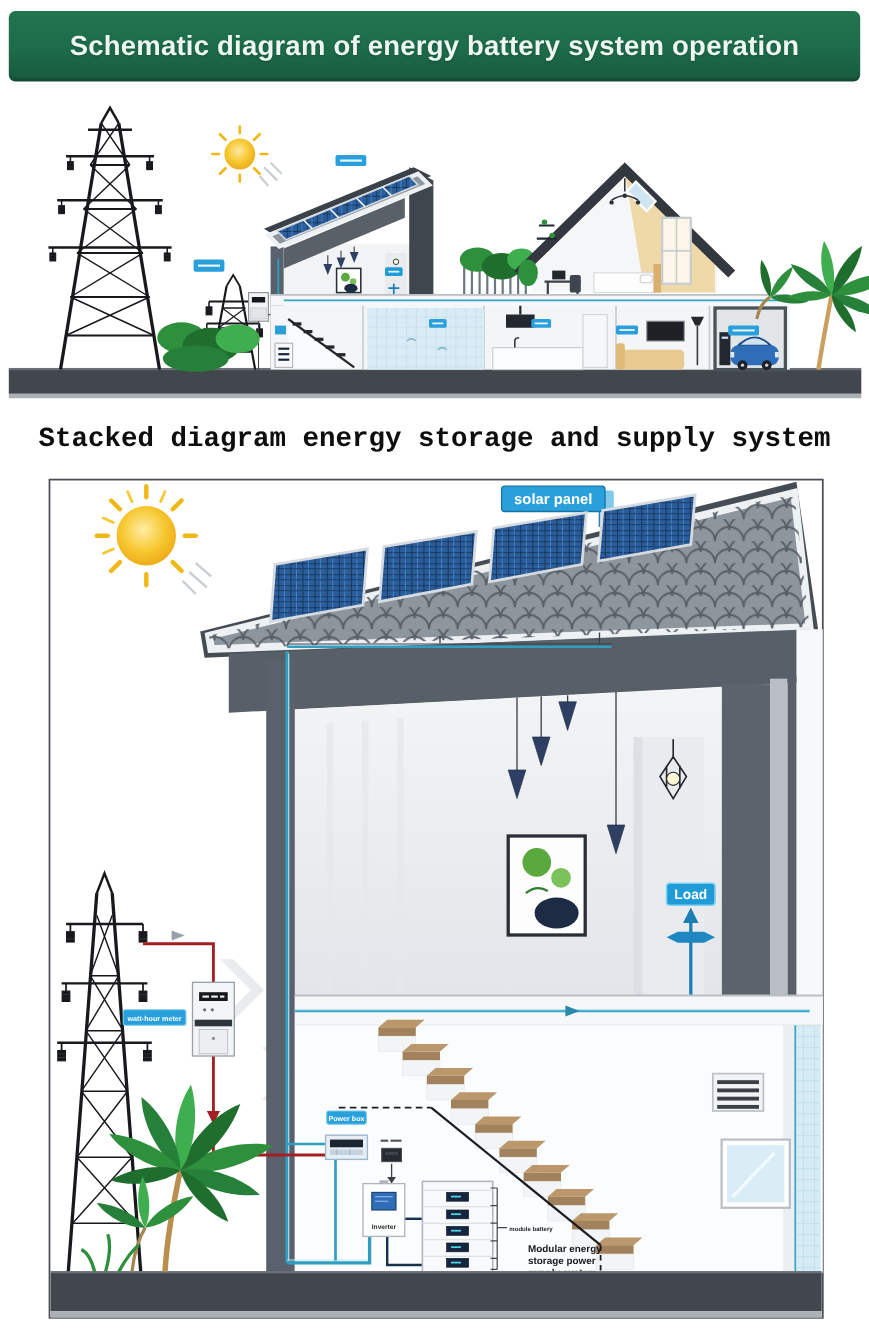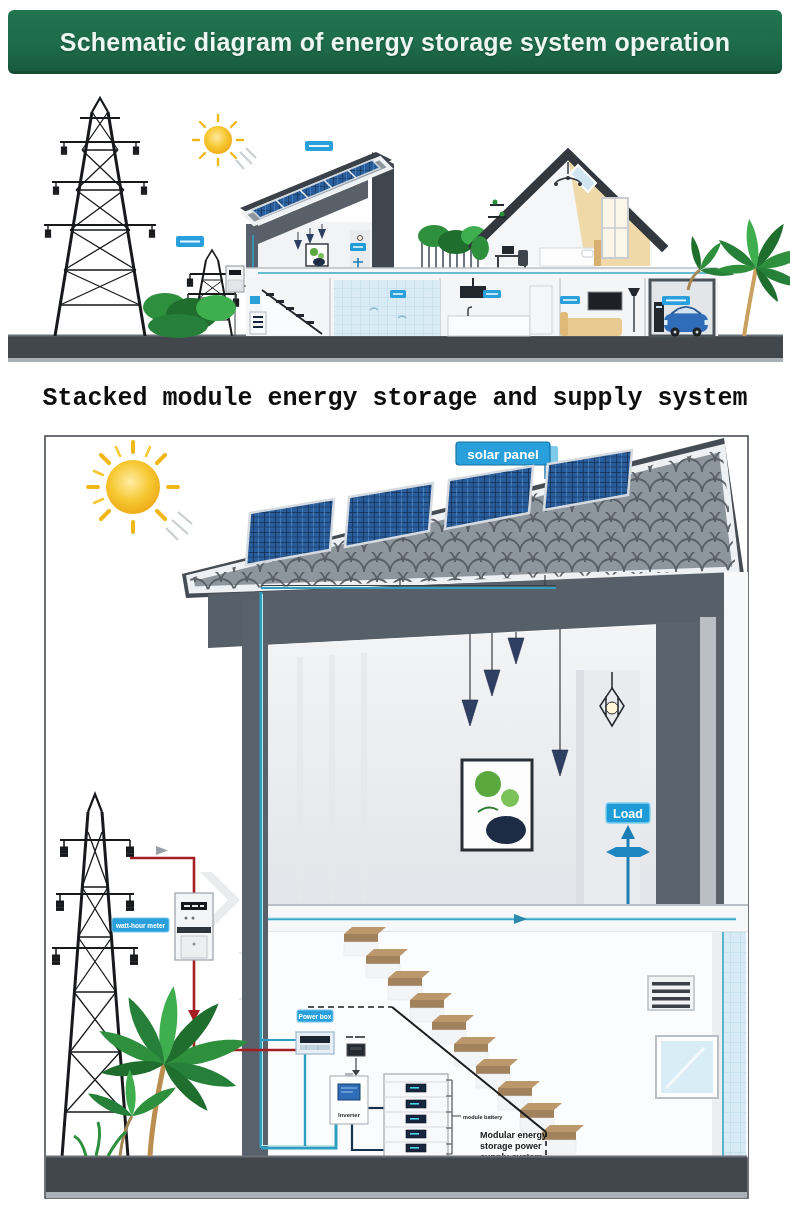--- a/index.html
+++ b/index.html
@@ -20,21 +20,21 @@
   text{font-family:"Liberation Sans",sans-serif;}
   .tagtext{fill:#ffffff;font-weight:bold;}
   .capt{fill:#15181c;font-weight:bold;font-size:9px;}
 </style>
 </head>
 <body>
 
 <div class="page">
 
   <div class="banner">
-    <h1>Schematic diagram of energy storage system operation</h1>
+    <h1>Schematic diagram of energy battery system operation</h1>
   </div>
 
   <svg id="topscene" width="790" height="278" viewBox="0 0 790 278">
     <defs>
       <radialGradient id="sung" cx="45%" cy="40%" r="65%">
         <stop offset="0%" stop-color="#ffe9a0"></stop>
           <stop offset="55%" stop-color="#f6c832"></stop>
         <stop offset="100%" stop-color="#eda714"></stop>
       </radialGradient>
       <pattern id="cells2" width="9" height="8" patternUnits="userSpaceOnUse">
@@ -261,21 +261,21 @@
       <use href="#leaf" transform="translate(756,178) rotate(-15)" fill="#2e8f3c"></use>
       <use href="#leaf" transform="translate(756,178) rotate(-55) scale(.9)" fill="#1f6e2e"></use>
       <use href="#leaf" transform="translate(756,178) rotate(-95) scale(.85)" fill="#3fae4e"></use>
       <use href="#leaf" transform="translate(756,178) rotate(-140) scale(.8)" fill="#27803a"></use>
       <use href="#leaf" transform="translate(756,178) rotate(25) scale(.85)" fill="#27803a"></use>
       <use href="#leaf" transform="translate(756,178) rotate(60) scale(.7)" fill="#1f6e2e"></use>
       <use href="#leaf" transform="translate(756,178) rotate(-180) scale(.7)" fill="#2e8f3c"></use>
     </g>
   </svg>
 
-  <div class="subtitle">Stacked module energy storage and supply system</div>
+  <div class="subtitle">Stacked diagram energy storage and supply system</div>
 
   <svg id="mainscene" width="790" height="778" viewBox="0 0 790 778">
     <defs>
       <pattern id="cells" width="11" height="10" patternUnits="userSpaceOnUse">
         <rect width="11" height="10" fill="#2a5d9c"></rect>
         <path d="M0,0 H11 M0,0 V10" stroke="#142c4a" stroke-width="1.4"></path>
         <path d="M5.5,0 V10" stroke="#4a86c4" stroke-width="0.8"></path>
         <path d="M0,5 H11" stroke="#1b3a63" stroke-width="0.8"></path>
       </pattern>
       <pattern id="scal" width="26" height="20" patternUnits="userSpaceOnUse">

